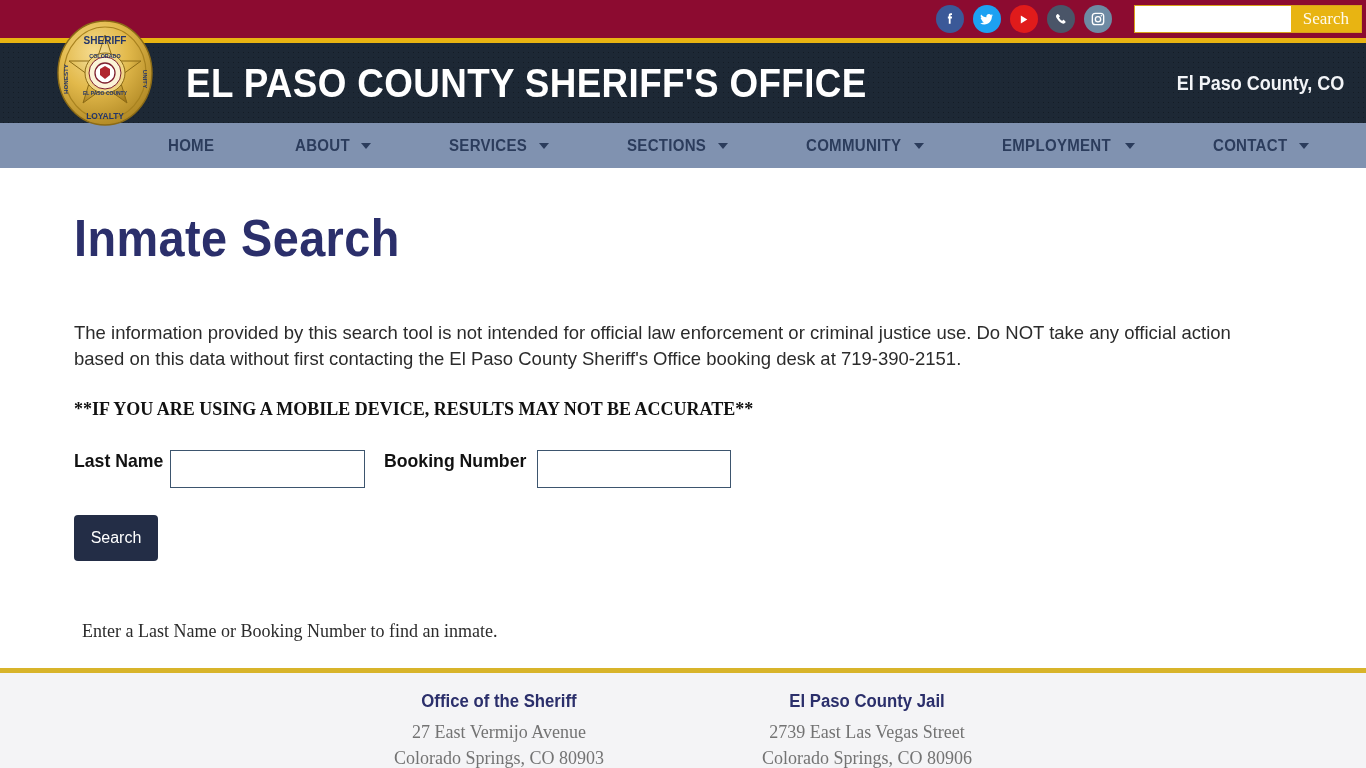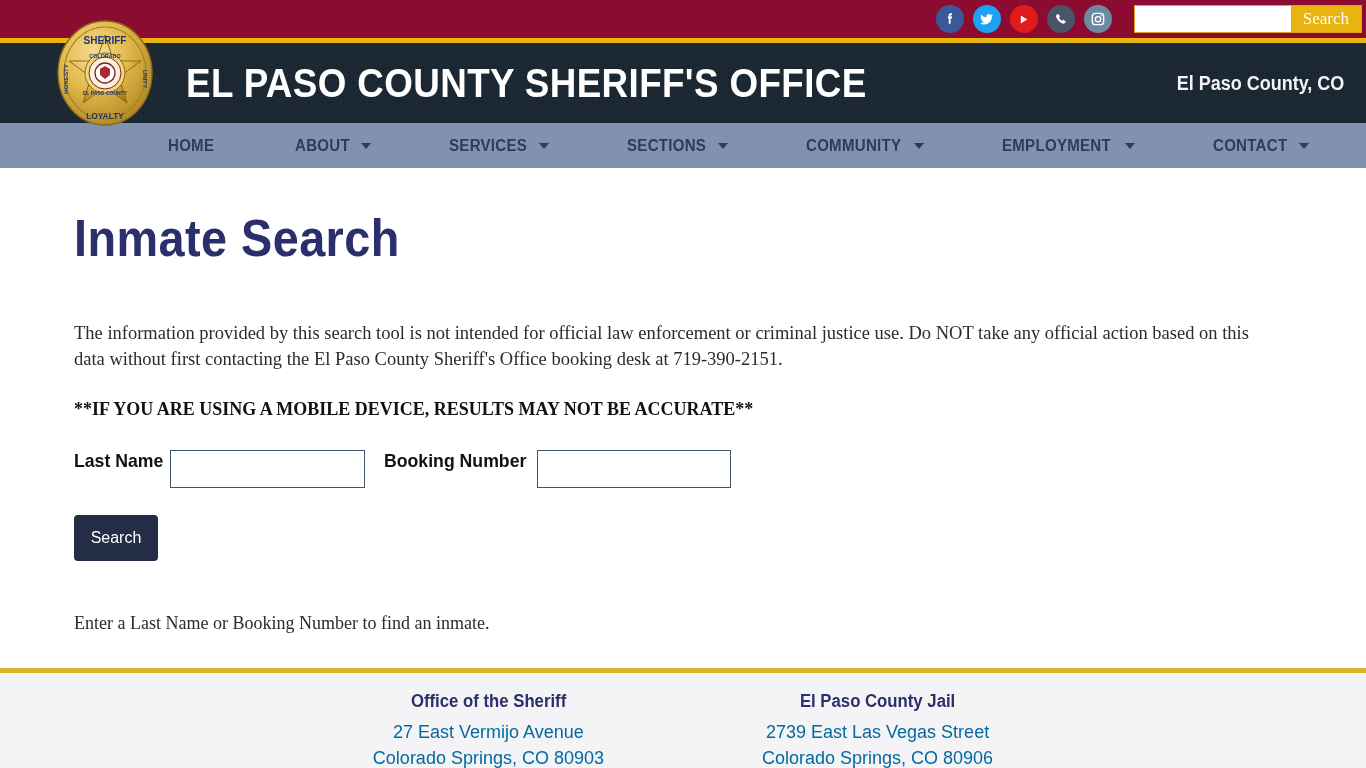--- a/index.html
+++ b/index.html
@@ -170,21 +170,21 @@
     font-family: "Liberation Sans Narrow", "Liberation Sans", sans-serif;
     font-weight: bold;
     font-size: 52px;
     color: #2B2F6B;
     margin: 0 0 52px 0;
     transform: scaleX(0.90);
     transform-origin: left center;
     letter-spacing: 0.5px;
   }
   .disclaimer {
-    font-family: Liberation Serif, serif;
+    font-family: Liberation Sans, sans-serif;
     font-size: 18.5px;
     line-height: 1.42;
     color: #2B2B2B;
     margin: 0 0 26px 0;
     max-width: 1210px;
   }
   .mobile-warn {
     font-family: "Liberation Serif", serif;
     font-size: 18px;
     font-weight: bold;
@@ -228,21 +228,21 @@
     font-size: 16px;
     width: 84px;
     height: 46px;
     cursor: pointer;
     margin-bottom: 52px;
   }
   .hint {
     font-family: "Liberation Serif", serif;
     font-size: 18px;
     color: #2B2B2B;
-    margin: 0;
+    margin: 8px;
   }
 
   
   .footer-rule { height: 5px; background: #D8B42A; }
   .footer {
     background: #F4F4F6;
     height: 100px;
     display: flex;
     justify-content: center;
     gap: 158px;
@@ -251,23 +251,23 @@
   .foot-col { text-align: center; }
   .foot-head {
     font-family: "Liberation Sans Narrow", "Liberation Sans", sans-serif;
     font-weight: bold;
     font-size: 18px;
     color: #2B2F6B;
     margin-bottom: 7px;
     transform: scaleX(0.93);
   }
   .foot-line {
-    font-family: Liberation Sans, sans-serif;
+    font-family: Liberation Serif, serif;
     font-size: 18px;
-    color: #0369a1;
+    color: #737373;
     line-height: 1.45;
   }
 </style>
 </head>
 <body>
 
 <div class="topbar">
   <div class="social-row">
 
     <a class="social-icon si-fb">

